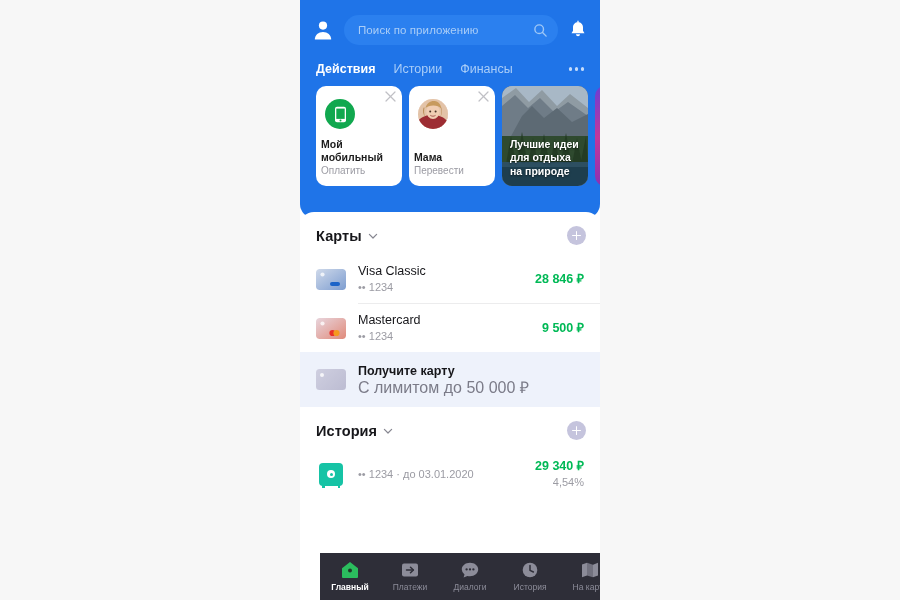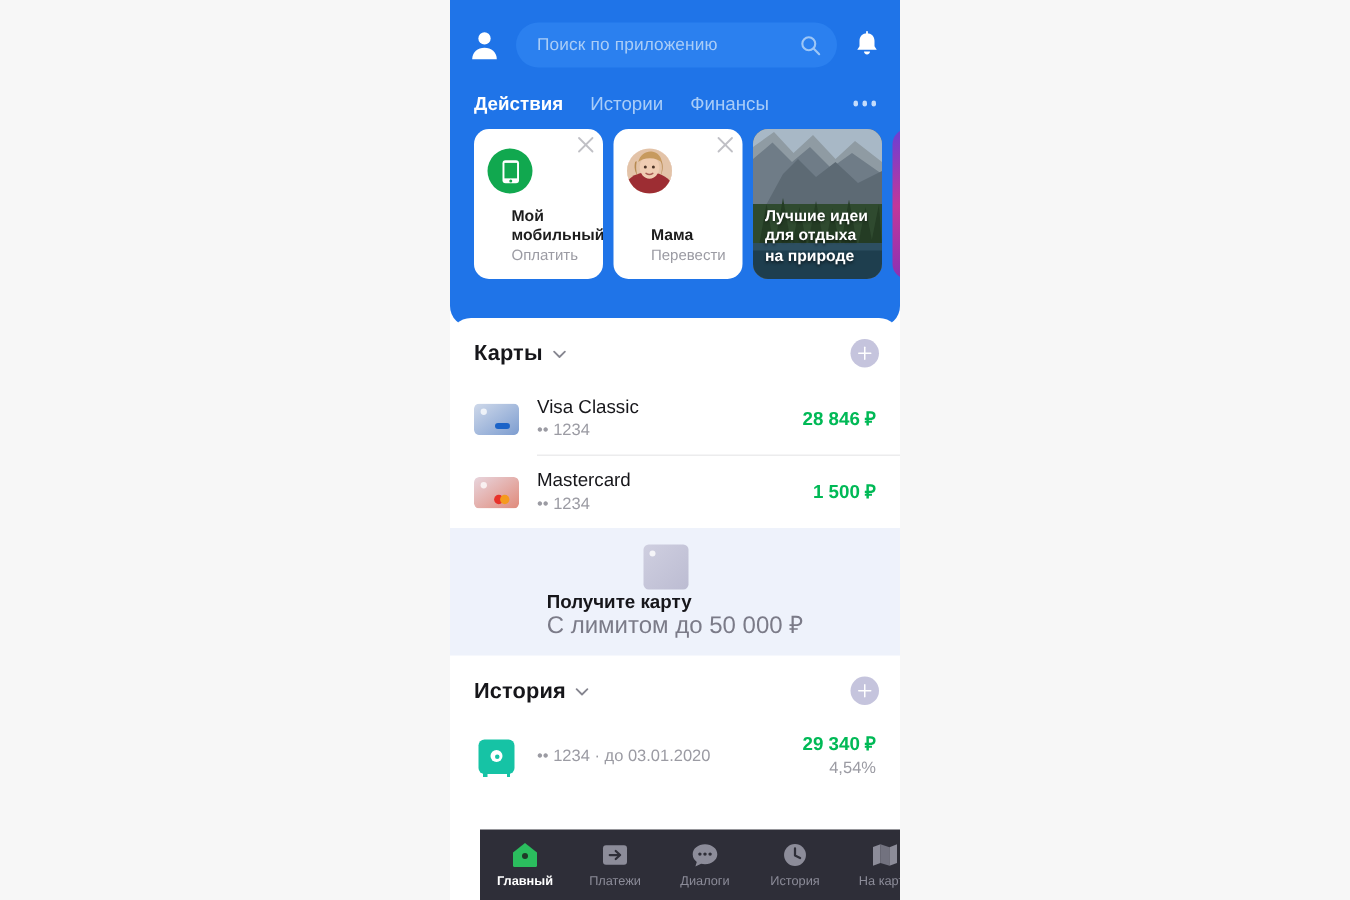--- a/index.html
+++ b/index.html
@@ -146,21 +146,21 @@
   .badge-photo {
     background: linear-gradient(160deg,#e7c8ae 0%, #d8a78c 45%, #9d2d33 100%);
     box-shadow: 0 0 0 1.5px #ffffff inset;
     overflow: hidden;
   }
   .face {
     position: absolute; left: 0; top: 0; width: 30px; height: 30px;
   }
   .story-text {
     position: absolute;
-    left: 25px; right: 6px;
+    left: 5px; right: 6px;
     bottom: 9px;
   }
   .story-title {
     font-size: 10.5px;
     font-weight: bold;
     color: #1c1c1c;
     line-height: 12.5px;
   }
   .story-sub {
     font-size: 10px;
@@ -284,21 +284,20 @@
     color: #9b9ba3;
     flex: 1 1 auto;
   }
   .chev-right { width: 9px; height: 13px; opacity: .6; }
 
   .promo {
     background: #eef2fb;
     display: flex;
     align-items: center;
     padding: 11px 16px;
-    flex-direction: column;
   }
   .promo-icon {
     width: 30px; height: 21px;
     flex: 0 0 30px;
     margin-right: 12px;
     border-radius: 3.5px;
     background: linear-gradient(135deg,#cfcfe0 0%,#bcbcd2 100%);
     position: relative;
   }
   .promo-icon::after {
@@ -534,21 +533,21 @@
             <circle cx="6.5" cy="5.5" r="2.1" fill="#ffffff" opacity=".75"></circle>
             <circle cx="16.5" cy="15" r="3.1" fill="#e8322a"></circle>
             <circle cx="20.5" cy="15" r="3.1" fill="#f59a1e"></circle>
           </svg>
         </div>
         <div class="row-main">
           <div class="row-title">Mastercard</div>
           <div class="row-sub">•• 1234</div>
         </div>
         <div class="row-right">
-          <div class="amount">1 500 ₽</div>
+          <div class="amount">9 500 ₽</div>
         </div>
       </div>
 
 
       <div class="promo">
         <div class="promo-icon"></div>
         <div class="row-main">
           <div class="promo-title">Получите карту</div>
           <div class="promo-sub">С лимитом до 50 000 ₽</div>
         </div>

